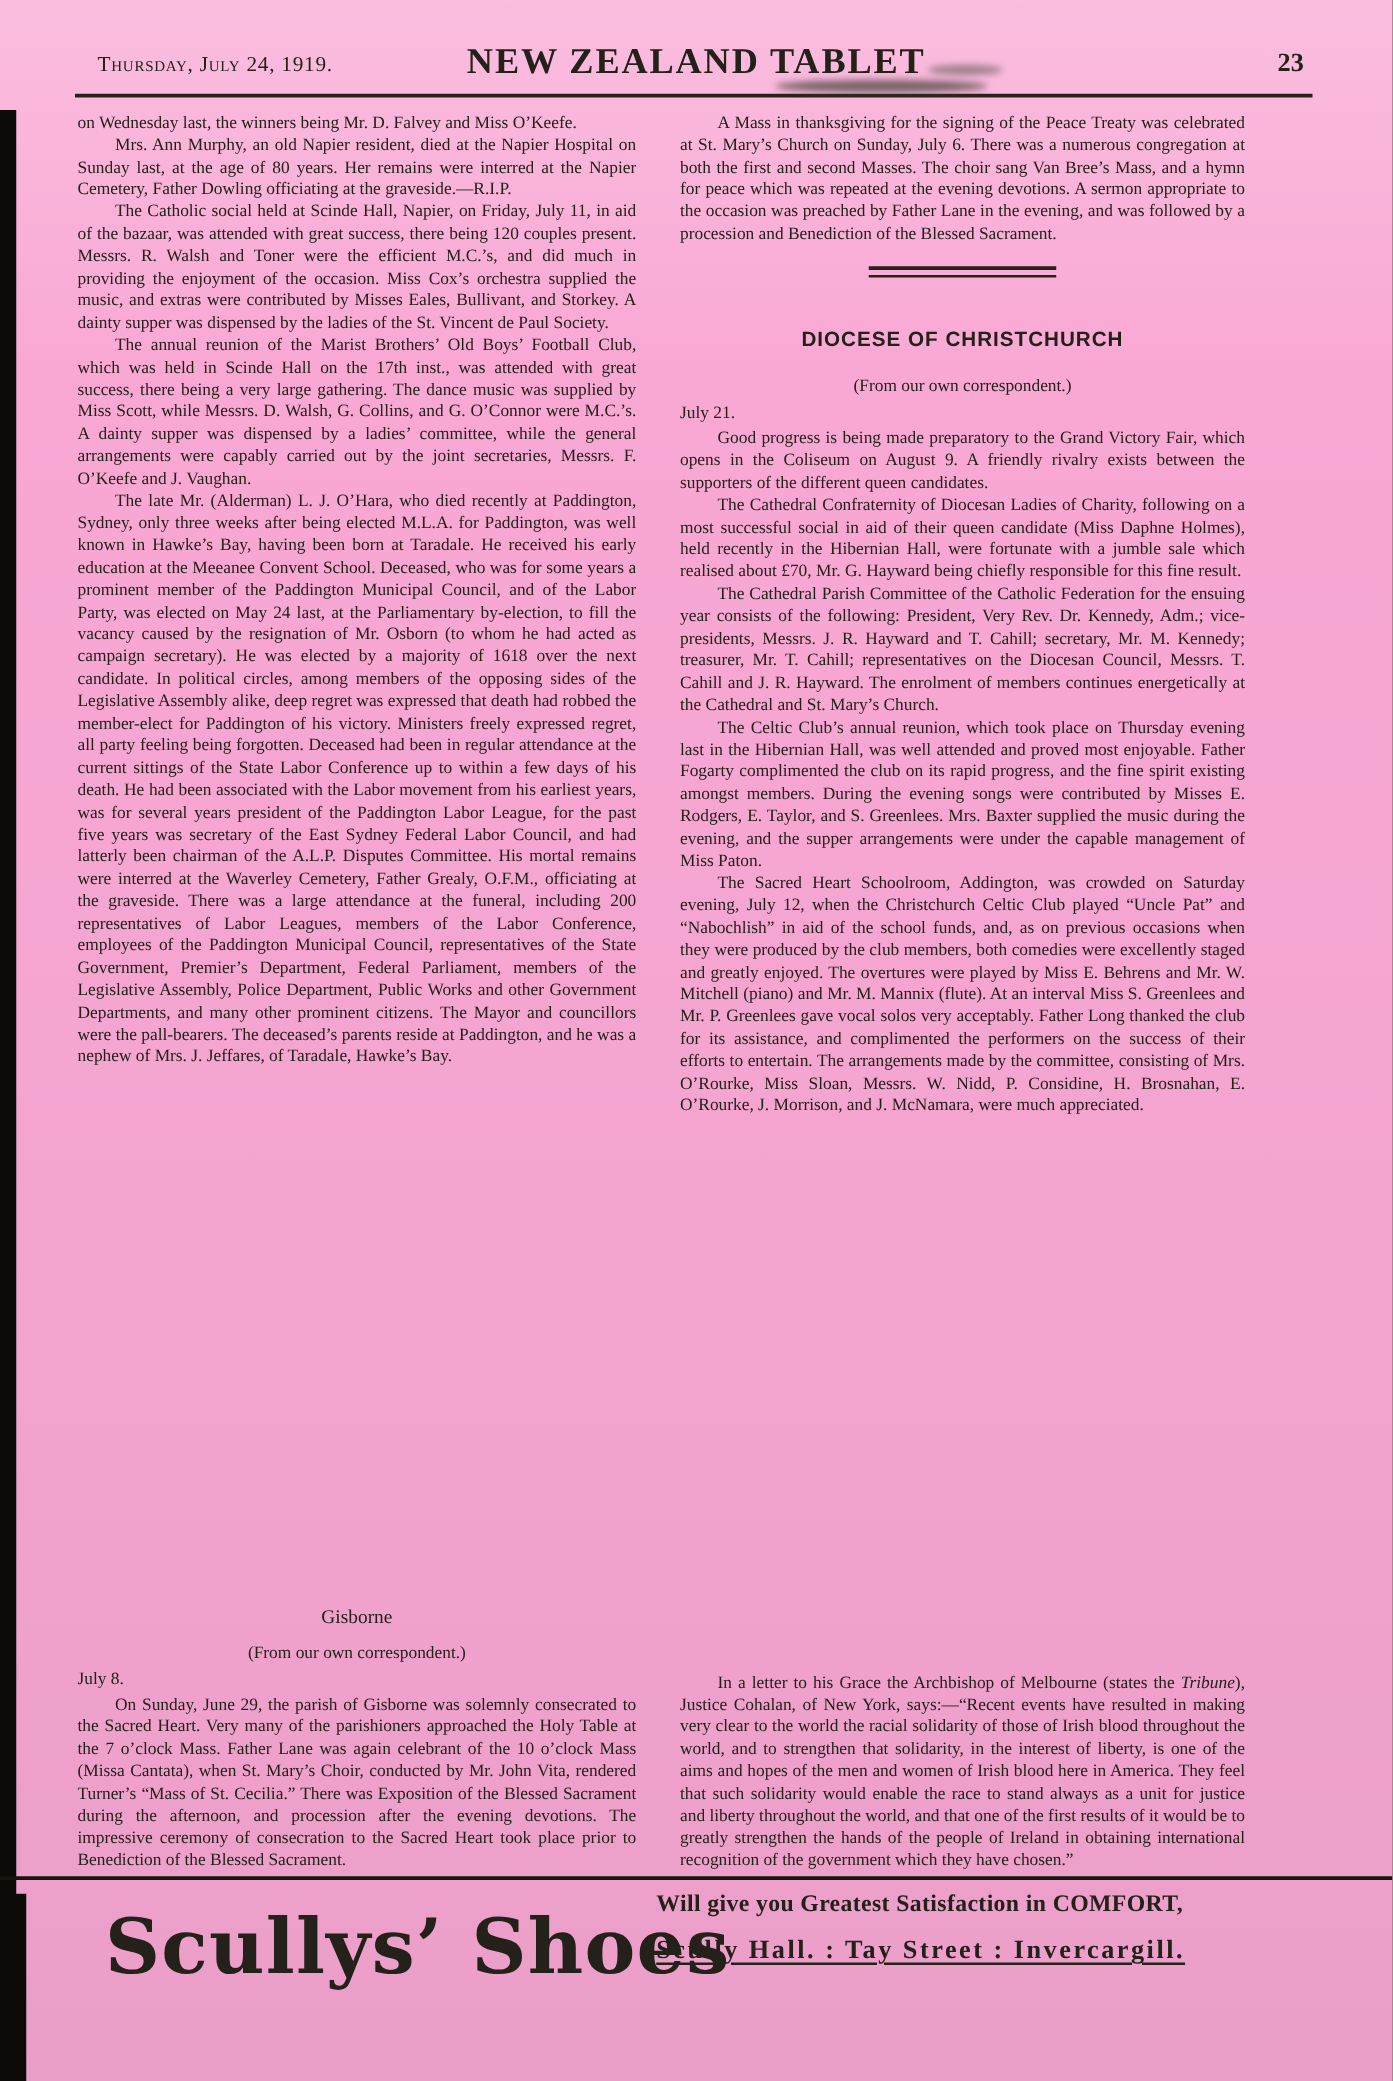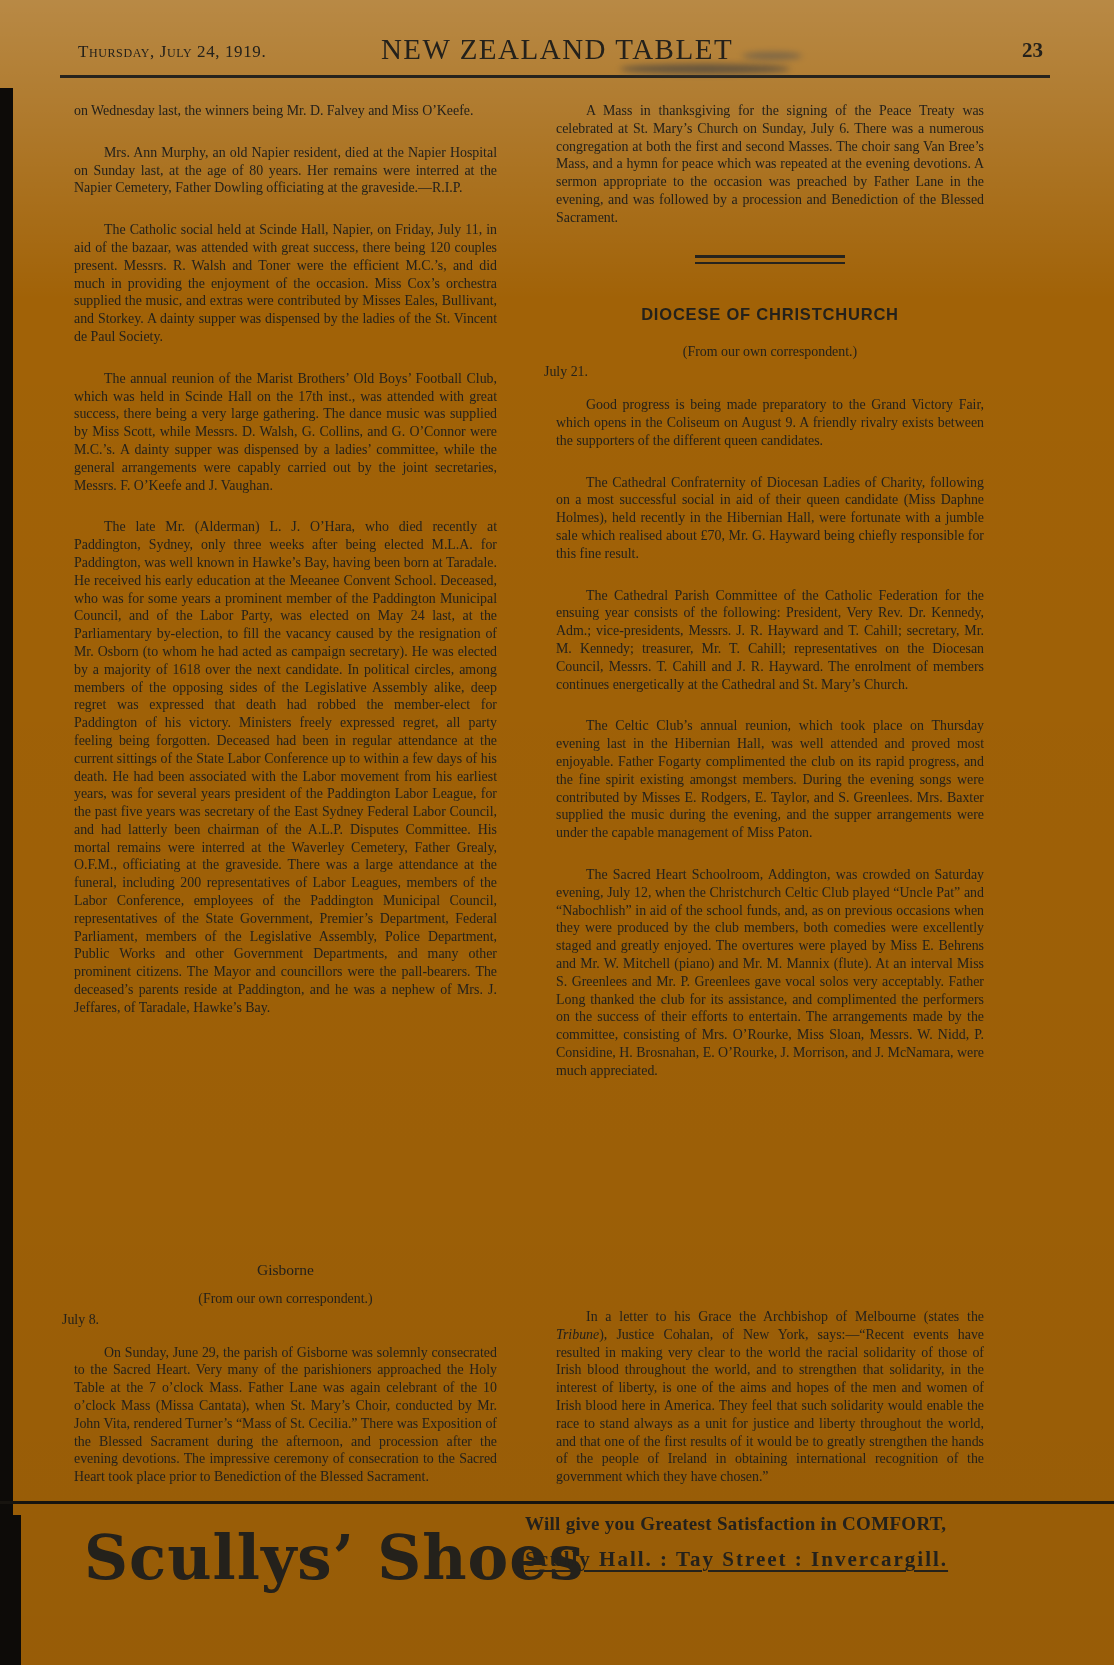--- a/index.html
+++ b/index.html
@@ -14,35 +14,35 @@
   }
   .edge-bar { position:absolute; left:0; top:88px; width:13px; height:1577px; background:#0d0b08; }
   .edge-bar::after { content:""; position:absolute; left:0; bottom:0; width:21px; height:150px; background:#0d0b08; }
 
   .header-date {
     position:absolute; top:42px; left:78px; font-size:17px;
     font-variant:small-caps; letter-spacing:.6px;
   }
   .masthead {
     position:absolute; top:33px; left:307px; width:500px; text-align:center;
-    font-size:29px; font-weight:normal; letter-spacing:1.5px; white-space:nowrap;
+    font-size:29px; font-weight:bold; letter-spacing:1.5px; white-space:nowrap;
   }
   .page-number { position:absolute; top:38px; left:1022px; font-size:21px; font-weight:bold;text-align:right; }
   .header-rule { position:absolute; top:75px; left:60px; width:990px; height:3px; background:#26231d; }
   .smudge { position:absolute; top:64px; left:620px; width:170px; height:10px; background:#4b463f; border-radius:50%; filter:blur(3px); opacity:.75; }
   .smudge2 { position:absolute; top:52px; left:742px; width:60px; height:8px; background:#5a554d; border-radius:50%; filter:blur(3px); opacity:.6; }
 
   .col {
     position:absolute; top:90px; height:1408px; overflow:hidden;
     display:flex; flex-direction:column;
     font-size:13.9px; line-height:1.28; text-align:justify;
   }
   .col-left  { left:62px;  width:447px; }
   .col-right { left:544px; width:452px; }
-  .col p { margin:12px; text-indent:30px; }
+  .col p { margin:0; text-indent:30px; }
   .col p.noindent { text-indent:0; }
   .spacer { flex:1 1 0; min-height:0; }
 
   .sec-head { text-align:center; font-weight:normal; font-size:15.5px; margin:22px 0 10px; text-indent:0; }
   .sec-head-big {
     text-align:center; font-weight:bold; font-size:16.5px; letter-spacing:.8px;
     font-family:"Liberation Sans","DejaVu Sans",sans-serif; margin:26px 0 18px; text-indent:0;
   }
   .am-head { text-align:center; font-weight:normal; font-size:16.5px; letter-spacing:1.6px; margin:26px 0 20px; text-indent:0; }
   .byline { text-align:center; text-indent:0 !important; margin:0 0 3px !important; }
@@ -61,21 +61,21 @@
   .ad-text { position:absolute; top:1513px; left:525px; width:478px; }
   .ad-line { font-size:19px; font-weight:bold; margin:0 0 7px; letter-spacing:.3px; }
   .ad-footer {
     font-size:21px; font-weight:bold; letter-spacing:2px; margin-top:12px;
     text-decoration:underline; text-underline-offset:4px;
   }
 </style>
 </head>
 <body>
 
-<div class="page" style="background: #a16207; color: rgb(36, 33, 27);">
+<div class="page" style="background: #f9a8d4; color: rgb(36, 33, 27);">
   <div class="paper-tone"></div>
   <div class="edge-bar"></div>
 
   <div class="header-date">Thursday, July 24, 1919.</div>
   <div class="masthead">NEW ZEALAND TABLET</div>
   <div class="page-number">23</div>
   <div class="header-rule"></div>
   <div class="smudge"></div>
   <div class="smudge2"></div>
 

